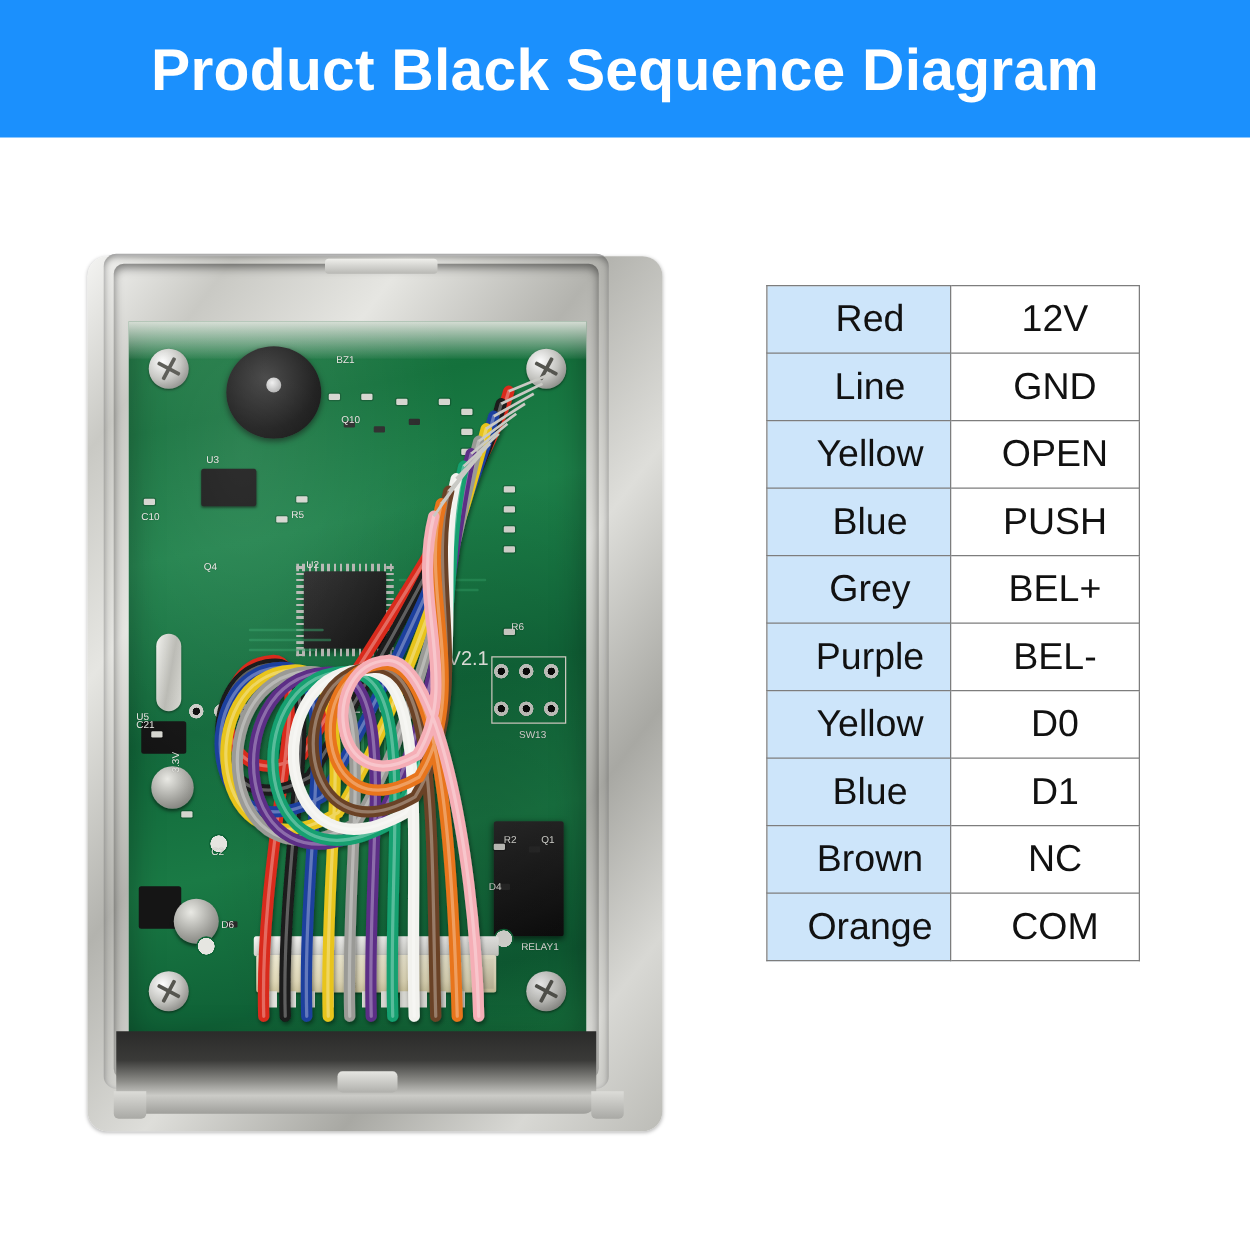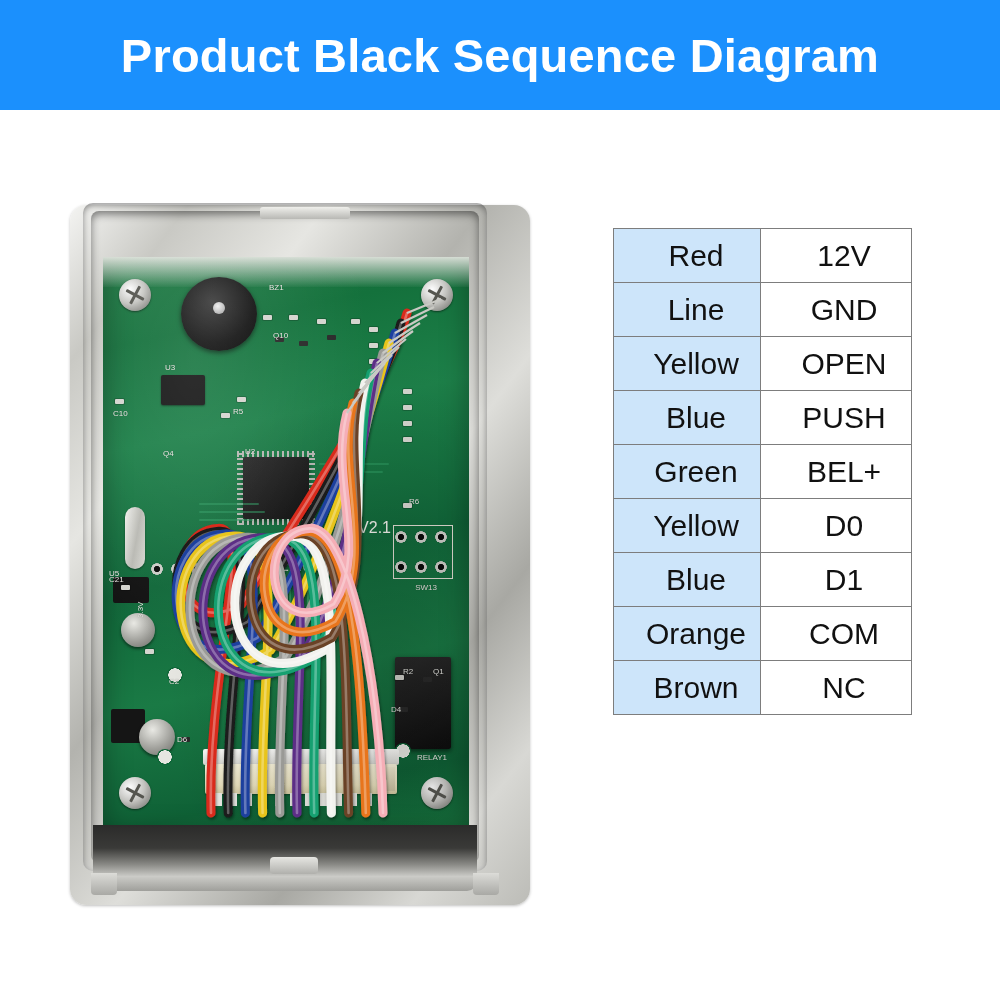--- a/index.html
+++ b/index.html
@@ -428,36 +428,40 @@
           </tr>
           <tr>
             <td class="color-cell">Yellow</td>
             <td class="func-cell">OPEN</td>
           </tr>
           <tr>
             <td class="color-cell">Blue</td>
             <td class="func-cell">PUSH</td>
           </tr>
           <tr>
-            <td class="color-cell">Green</td>
+            <td class="color-cell">Grey</td>
             <td class="func-cell">BEL+</td>
+          </tr>
+          <tr>
+            <td class="color-cell">Purple</td>
+            <td class="func-cell">BEL-</td>
           </tr>
           <tr>
             <td class="color-cell">Yellow</td>
             <td class="func-cell">D0</td>
           </tr>
           <tr>
             <td class="color-cell">Blue</td>
             <td class="func-cell">D1</td>
           </tr>
           <tr>
+            <td class="color-cell">Brown</td>
+            <td class="func-cell">NC</td>
+          </tr>
+          <tr>
             <td class="color-cell">Orange</td>
             <td class="func-cell">COM</td>
-          </tr>
-          <tr>
-            <td class="color-cell">Brown</td>
-            <td class="func-cell">NC</td>
           </tr>
         </tbody>
     </table>
   </div>
 
 </div>
 
 </body></html>

